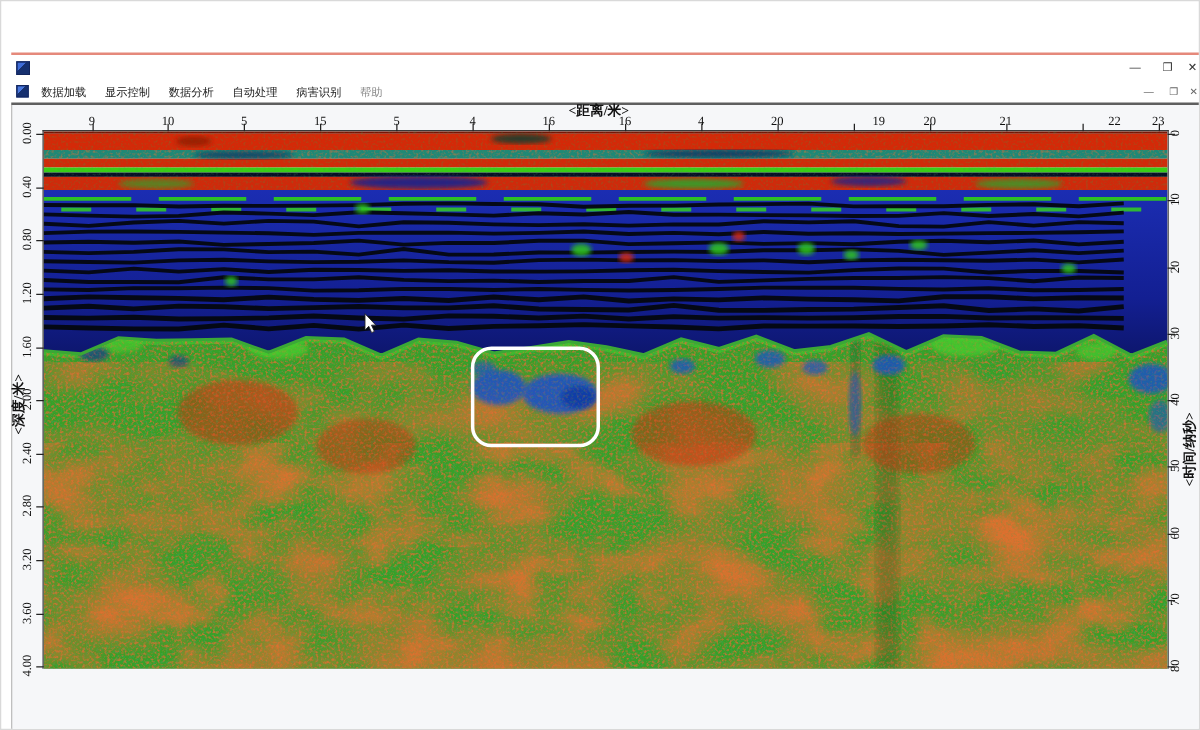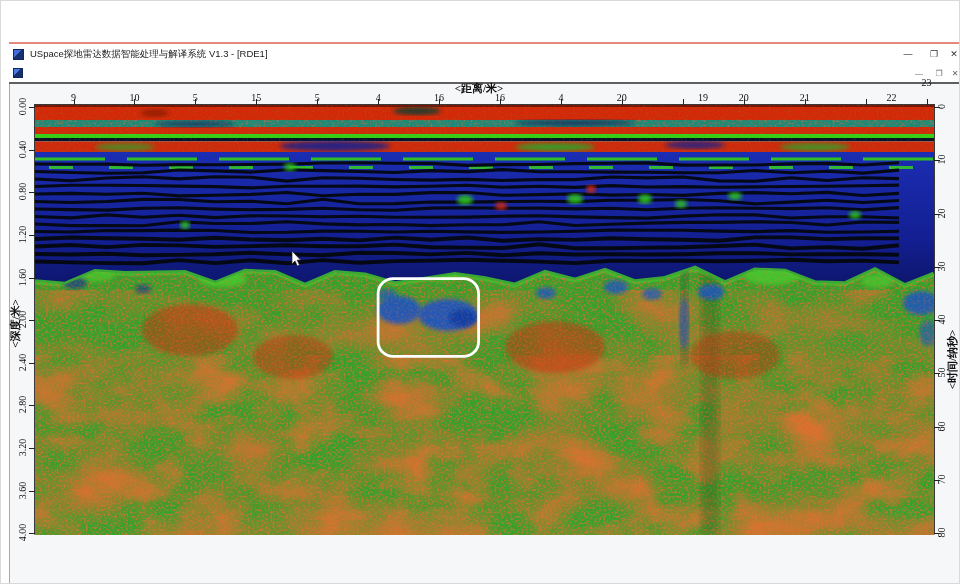--- a/index.html
+++ b/index.html
@@ -34,30 +34,30 @@
   .tick-mark{background:#222;}
 </style>
 </head>
 <body>
 
 <div class="screen">
   <div class="abs win-topborder"></div>
 
   <div class="abs titlebar">
     <div class="app-icon"></div>
-    <div class="title-text">USpace探地雷达数据智能处理与解译系统 V1.3 - [RDE1]</div>
     <div class="win-controls">
       <div class="wbtn">—</div>
       <div class="wbtn">❐</div>
       <div class="wbtn" style="width:14px">✕</div>
     </div>
   </div>
 
   <div class="abs menubar">
     <div class="child-icon"></div>
+    <span id="menu-items"><span class="menu-item">数据加载</span><span class="menu-item">显示控制</span><span class="menu-item">数据分析</span><span class="menu-item">自动处理</span><span class="menu-item">病害识别</span><span class="menu-item muted">帮助</span></span>
     <div class="child-controls">
       <div class="cbtn">—</div>
       <div class="cbtn">❐</div>
       <div class="cbtn" style="width:12px">✕</div>
     </div>
   </div>
 
   <div class="abs separator"></div>
   <div class="abs win-left"></div>
   <div class="abs content"></div>
@@ -93,21 +93,21 @@
       <div class="abs tick-label" style="left:608.87px;top:91px;width:24px;">20</div>
       <div class="abs tick-mark" style="left:620.87px;top:98px;width:1px;height:6px;"></div>
       <div class="abs tick-label" style="left:690px;top:91px;width:24px;">19</div>
       <div class="abs tick-mark" style="left:681.8px;top:98px;width:1px;height:6px;"></div>
       <div class="abs tick-label" style="left:730.73px;top:91px;width:24px;">20</div>
       <div class="abs tick-mark" style="left:742.73px;top:98px;width:1px;height:6px;"></div>
       <div class="abs tick-label" style="left:791.66px;top:91px;width:24px;">21</div>
       <div class="abs tick-mark" style="left:803.66px;top:98px;width:1px;height:6px;"></div>
       <div class="abs tick-label" style="left:852.59px;top:91px;width:24px;margin-left:26px;">22</div>
       <div class="abs tick-mark" style="left:864.59px;top:98px;width:1px;height:6px;"></div>
-      <div class="abs tick-label" style="left:913.52px;top:76px;width:24px;">23</div>
+      <div class="abs tick-label" style="left:913.52px;top:91px;width:24px;">23</div>
       <div class="abs tick-mark" style="left:925.52px;top:98px;width:1px;height:6px;"></div>
       <div class="abs tick-label rot" style="left:6px;top:100px;width:30px;">0.00</div>
       <div class="abs tick-mark" style="left:28px;top:106px;width:6px;height:1px;"></div>
       <div class="abs tick-label rot" style="left:6px;top:142.64px;width:30px;">0.40</div>
       <div class="abs tick-mark" style="left:28px;top:148.64px;width:6px;height:1px;"></div>
       <div class="abs tick-label rot" style="left:6px;top:185.28px;width:30px;">0.80</div>
       <div class="abs tick-mark" style="left:28px;top:191.28px;width:6px;height:1px;"></div>
       <div class="abs tick-label rot" style="left:6px;top:227.92px;width:30px;">1.20</div>
       <div class="abs tick-mark" style="left:28px;top:233.92px;width:6px;height:1px;"></div>
       <div class="abs tick-label rot" style="left:6px;top:270.56px;width:30px;">1.60</div>

